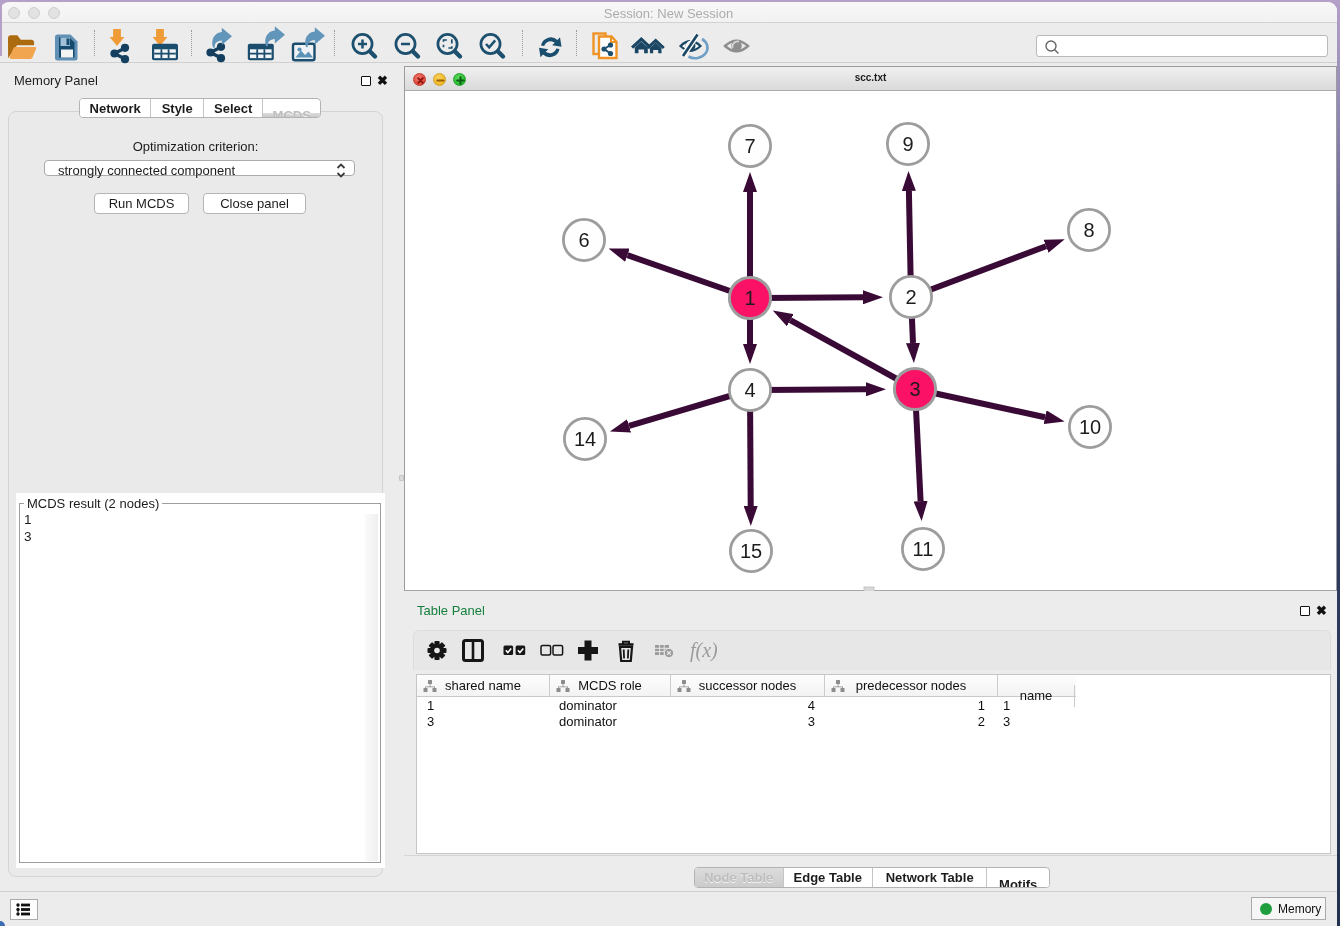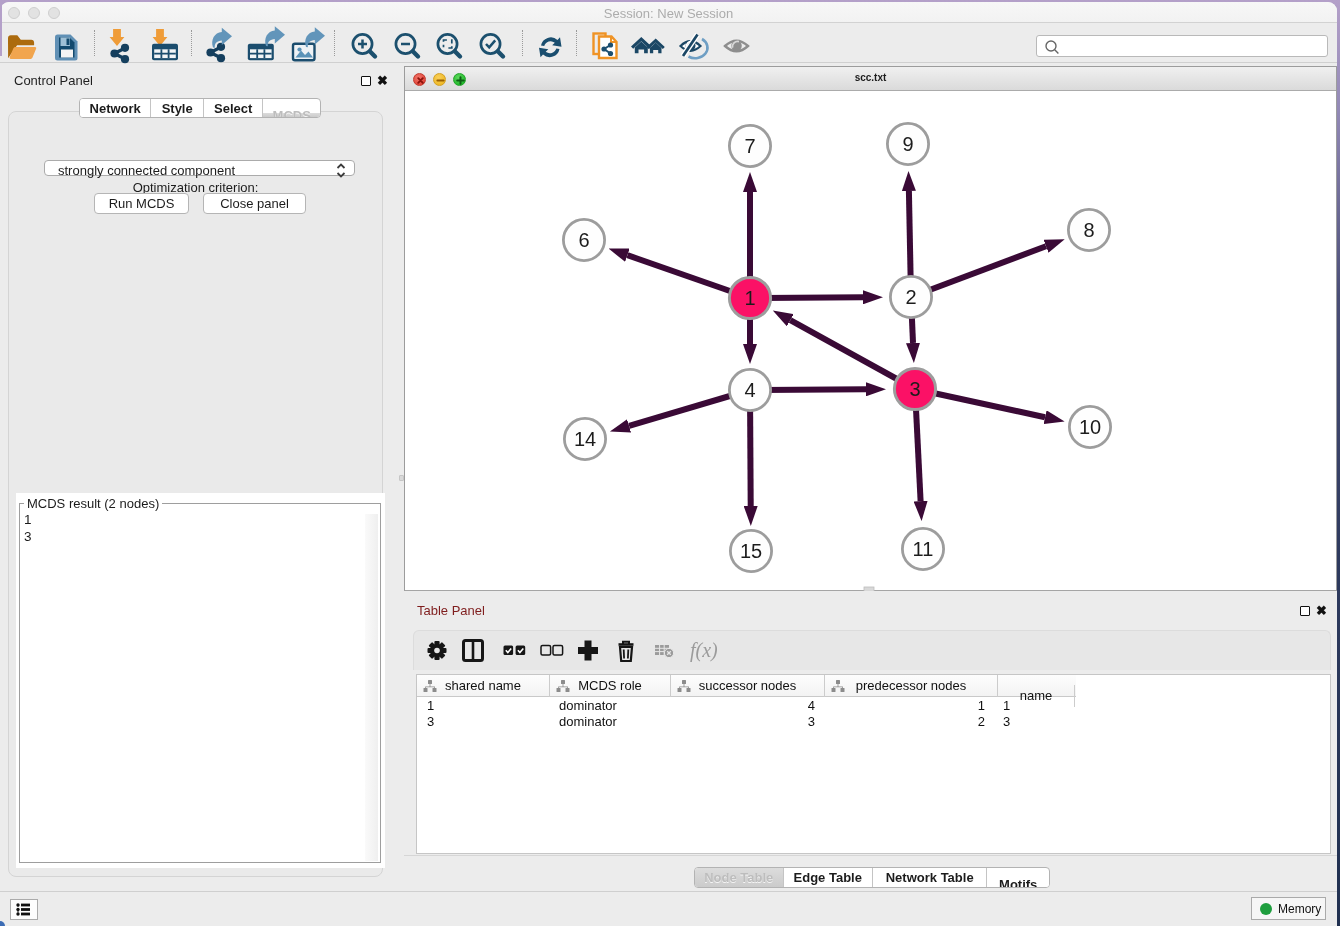--- a/index.html
+++ b/index.html
@@ -29,42 +29,42 @@
 
   .seg { position:absolute; display:flex; border:1px solid #b3b3b3; border-radius:4px; overflow:hidden; background:#fff; }
   .seg div { font-size:13px; font-weight:bold; color:#1c1c1c; text-align:center; border-right:1px solid #c4c4c4; background:#fff; display:flex; align-items:center; justify-content:center; }
   .seg div:last-child { border-right:none;margin-top:14px; }
   .seg .on { background:linear-gradient(#dcdcdc,#cbcbcb); color:#bdbdbd; text-shadow:0 1px 0 #f5f5f5; }
 
   #cp-tabs { left:79px; top:34px; width:242px; height:20px; }
   #cp-tabs div:nth-child(1){ width:72px; } #cp-tabs div:nth-child(2){ width:53px; }
   #cp-tabs div:nth-child(3){ width:60px; } #cp-tabs div:nth-child(4){ width:57px; }
 
-  #optlabel { position:absolute; left:0; top:75px; width:391px; text-align:center; font-size:13px; color:#1c1c1c;margin-top:41px; }
+  #optlabel { position:absolute; left:0; top:75px; width:391px; text-align:center; font-size:13px; color:#1c1c1c; }
   #dropdown { position:absolute; left:44px; top:96px; width:311px; height:16px; background:#fff; border:1px solid #ababab; border-radius:4px; font-size:13px; color:#1c1c1c; line-height:19px; padding-left:13px; }
   .btn { position:absolute; height:21px; background:#fff; border:1px solid #b5b5b5; border-radius:4px; font-size:13px; color:#1c1c1c; text-align:center; line-height:19px; }
   #btn-run { left:94px; top:129px; width:95px; }
   #btn-close { left:203px; top:129px; width:103px; }
 
   #mcds-white { position:absolute; left:16px; top:429px; width:369px; height:375px; background:#fff; }
   #mcds-group { position:absolute; left:3px; top:10px; width:362px; height:360px; border:1px solid #9e9e9e; }
   #mcds-label { position:absolute; left:4px; top:-8px; background:#fff; padding:0 3px; font-size:13px; color:#1b1b1b; }
   #mcds-list { position:absolute; left:4px; top:8px; font-size:13.5px; color:#1b1b1b; line-height:16.5px; }
   #mcds-scroll { position:absolute; right:2px; top:10px; width:13px; height:347px; background:linear-gradient(90deg,#fafafa,#efefef); }
 
   
   #netwin { position:absolute; left:404px; top:64px; width:933px; height:525px; background:#fff; border:1px solid #9c9c9c; border-bottom:1px solid #a5a5a5; }
   #nettitle { position:absolute; left:0; top:0; width:100%; height:24px; background:linear-gradient(#f0f0f0,#dadada); border-bottom:1px solid #ababab; }
   #nettitletext { position:absolute; width:100%; top:5px; text-align:center; font-size:10px; font-weight:bold; color:#1b1b1b; }
   .mac { position:absolute; top:6px; width:13px; height:13px; border-radius:50%; }
   .mac svg { position:absolute; left:0; top:0; }
 
   
   #tpanel { position:absolute; left:404px; top:597px; width:933px; height:294px; background:#ececec; }
-  #tp-title { position:absolute; left:13px; top:4px; font-size:13px; color:#7f1d1d; }
+  #tp-title { position:absolute; left:13px; top:4px; font-size:13px; color:#15803d; }
   #tp-toolbar { position:absolute; left:9px; top:31px; width:918px; height:40px; background:#e7e7e7; border:1px solid #dcdcdc; border-bottom:none; border-radius:6px 6px 0 0; }
   #tp-table { position:absolute; left:12px; top:75px; width:915px; height:180px; background:#fff; border:1px solid #c6c6c6; }
   #tp-header { position:absolute; left:0; top:0; width:659px; height:22px; background:linear-gradient(#fdfdfd,#f3f3f3); border-bottom:1px solid #c9c9c9; font-size:13px; color:#111; }
   .th { position:absolute; top:0; height:22px; border-right:1px solid #cccccc; }
   .th span { position:absolute; top:3px; width:100%; text-align:center; }
   .hico { position:absolute; left:6px; top:5px; }
   .row { position:absolute; font-size:13px; color:#111; height:16px; }
   #tp-tabs { left:290px; top:268px; width:356px; height:21px; }
   #tp-tabs div:nth-child(1){ width:89px; } #tp-tabs div:nth-child(2){ width:90px; }
   #tp-tabs div:nth-child(3){ width:115px; } #tp-tabs div:nth-child(4){ width:62px; }
@@ -202,21 +202,21 @@
     </svg>
     <div id="searchbox">
         <svg width="20" height="20" style="position:absolute;left:5px;top:1px" viewBox="0 0 20 20">
           <circle cx="9" cy="9" r="5" fill="none" stroke="#666" stroke-width="1.4"></circle>
           <line x1="12.7" y1="12.7" x2="16.4" y2="16.4" stroke="#666" stroke-width="1.4"></line>
         </svg>
       </div>
   </div>
 
   <div id="cpanel">
-    <div id="cp-title">Control Panel</div>
+    <div id="cp-title">Memory Panel</div>
     <div class="winbtn-sq" style="left:361px; top:12px;"></div>
     <div class="winbtn-x" style="left:377px; top:12px;">✖</div>
     <div id="cp-inner"></div>
     <div class="seg" id="cp-tabs">
       <div>Network</div>
         <div>Style</div>
         <div>Select</div>
         <div class="on">MCDS</div>
     </div>
     <div id="optlabel">Optimization criterion:</div>

